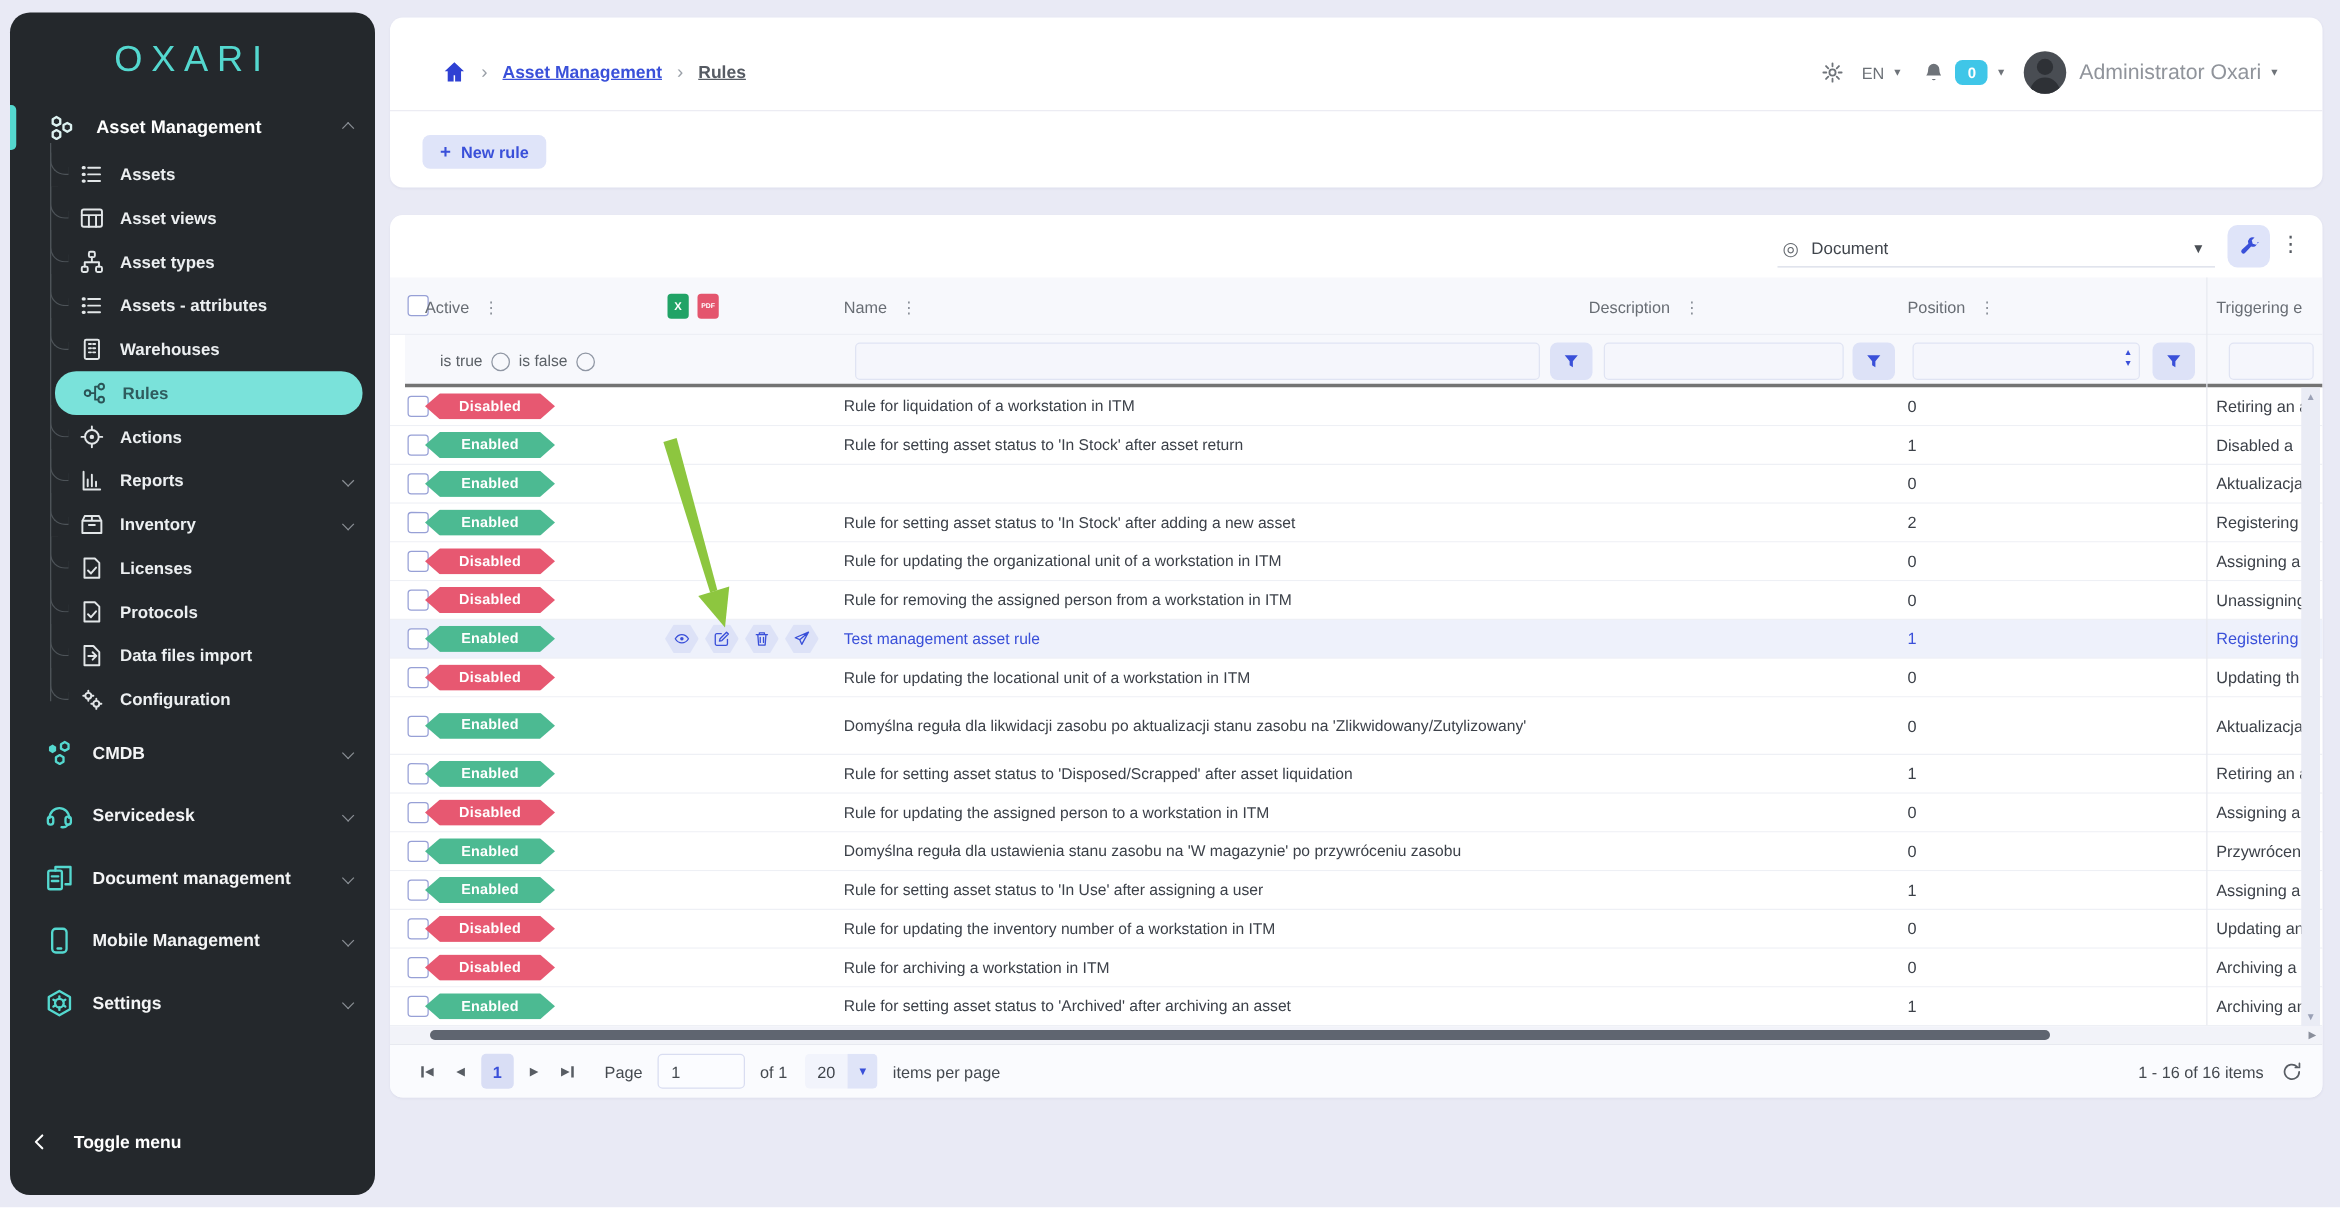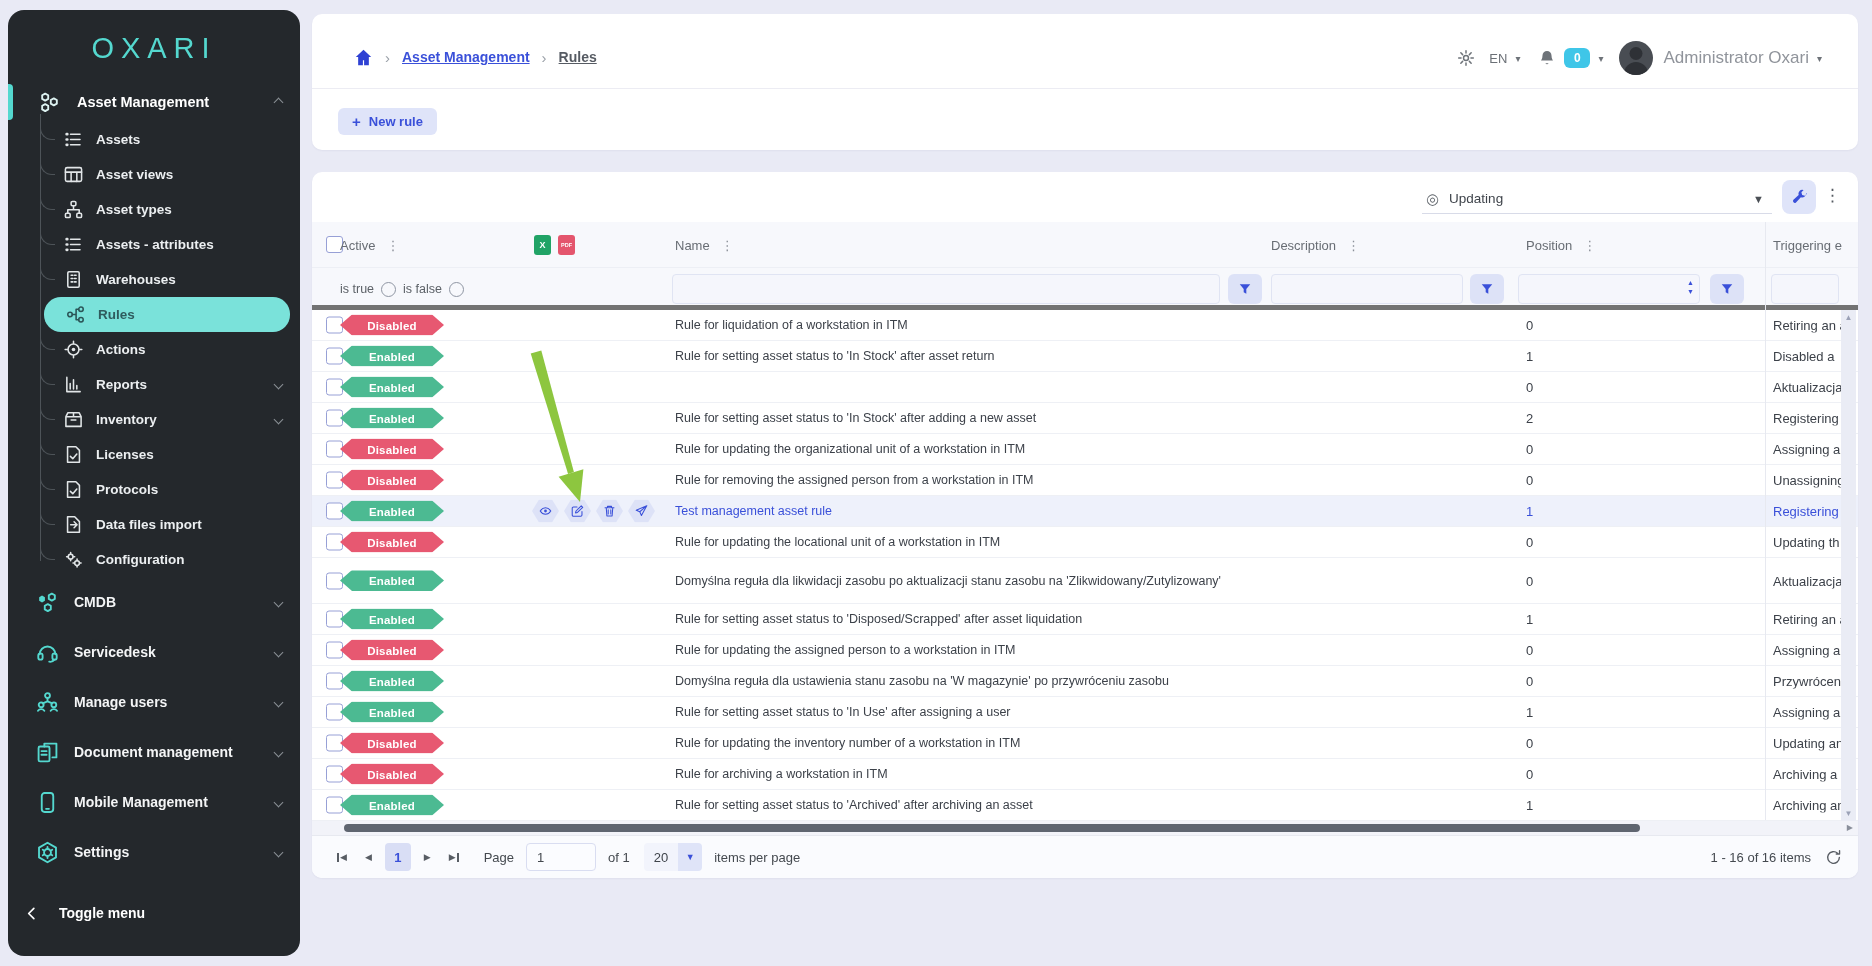--- a/index.html
+++ b/index.html
@@ -72,21 +72,21 @@
   .view-select .lbl { margin-left:10px; font-size:13.5px; color:#3f444b; flex:1; }
   .view-select .car { font-size:11px; color:#4a4f55; margin-right:8px; }
   .wrench-btn { position:absolute; left:1470px; top:8px; width:34px; height:34px; background:#dfe4f9; border-radius:8px;
                 color:#3a50d9; display:flex; align-items:center; justify-content:center; cursor:pointer; }
   .wrench-btn .icon { width:17px; height:17px; }
   .kebab { color:#565b62; font-size:17px; cursor:pointer; line-height:1; }
   .tb-kebab { position:absolute; left:1512px; top:15px; }
 
   
   .ghead { position:absolute; top:50px; left:0; right:0; height:46px; background:#f7f8fc; border-bottom:1px solid #edeff5; }
-  .gfilter { position:absolute; top:96px; left:0; right:0; height:42px; background:#f7f8fc; border-bottom:5px solid #737373; }
+  .gfilter { position:absolute; top:96px; left:12px; right:0; height:42px; background:#f7f8fc; border-bottom:3px solid #737373; }
   .hcell { position:absolute; top:0; height:46px; display:flex; align-items:center; gap:11px; font-size:13px; color:#686d74; }
   .hk { font-size:13px; color:#8a8f98; cursor:pointer; }
   .cbx { display:inline-block; width:17px; height:17px; border:1.5px solid #97a0d6; border-radius:3px; background:#fff; cursor:pointer; }
   .h-cb { position:absolute; left:14px; top:14px; }
   .xdoc { position:absolute; top:13px; width:17px; height:20px; border-radius:3px; color:#fff; font-weight:700;
           display:flex; align-items:center; justify-content:center; cursor:pointer; }
   .xls { left:222px; background:#21a366; font-size:9px; }
   .pdf { left:246px; background:#e4556d; font-size:5.5px; }
   .f-active { position:absolute; left:28px; top:0; height:42px; display:flex; align-items:center; gap:7px; font-size:12.5px; color:#5c6167; }
   .rad { width:15px; height:15px; border:1.5px solid #8f96a3; border-radius:50%; display:inline-block; cursor:pointer; }
@@ -315,32 +315,20 @@
               <rect x="11.4" y="8.6" width="3" height="4.4" rx="1.4"></rect>
               <path d="M12.9 13a3.8 3.8 0 01-3.7 1.4"></path>
             </svg>
           </span>
           <span class="lbl">Servicedesk</span>
           <span class="chev r"></span>
         </div>
         <div class="top">
           <span class="icon">
             <svg viewBox="0 0 16 16">
-              <circle cx="8" cy="3.2" r="1.7"></circle>
-              <circle cx="3.6" cy="9.6" r="1.7"></circle>
-              <circle cx="12.4" cy="9.6" r="1.7"></circle>
-              <path d="M8 5.4v1.8M8 7.2L4.6 8.6M8 7.2l3.4 1.4M1.4 13.8a2.6 2.6 0 014.4 0M10.2 13.8a2.6 2.6 0 014.4 0"></path>
-            </svg>
-          </span>
-          <span class="lbl">Manage users</span>
-          <span class="chev r"></span>
-        </div>
-        <div class="top">
-          <span class="icon">
-            <svg viewBox="0 0 16 16">
               <rect x="1.8" y="3.8" width="7.6" height="10.4" rx="1"></rect>
               <path d="M5.8 3.8V1.8h8.4v9.6h-2.8"></path>
               <path d="M3.8 7h3.6M3.8 9.6h3.6"></path>
             </svg>
           </span>
           <span class="lbl">Document management</span>
           <span class="chev r"></span>
         </div>
         <div class="top">
           <span class="icon">
@@ -413,21 +401,21 @@
       <button class="newrule">
         <span class="plus">+</span>
         <span class="lbl">New rule</span>
       </button>
     </section>
 
     <section class="card card2">
 
       <div class="view-select">
         <span class="eye">◎</span>
-        <span class="lbl">Updating</span>
+        <span class="lbl">Document</span>
         <span class="car">▼</span>
       </div>
       <div class="wrench-btn">
         <span class="icon">
             <svg viewBox="0 0 16 16">
               <path d="M14.2 4.3a3.6 3.6 0 01-4.9 3.4l-4.6 4.9a1.7 1.7 0 01-2.4-2.4L7.2 5.6A3.6 3.6 0 0111.9 1L9.8 3.1l.7 2.6 2.6.7 2.1-2.1z" fill="currentColor" stroke="none"></path>
             </svg>
           </span>
       </div>
       <span class="kebab tb-kebab">⋮</span>

